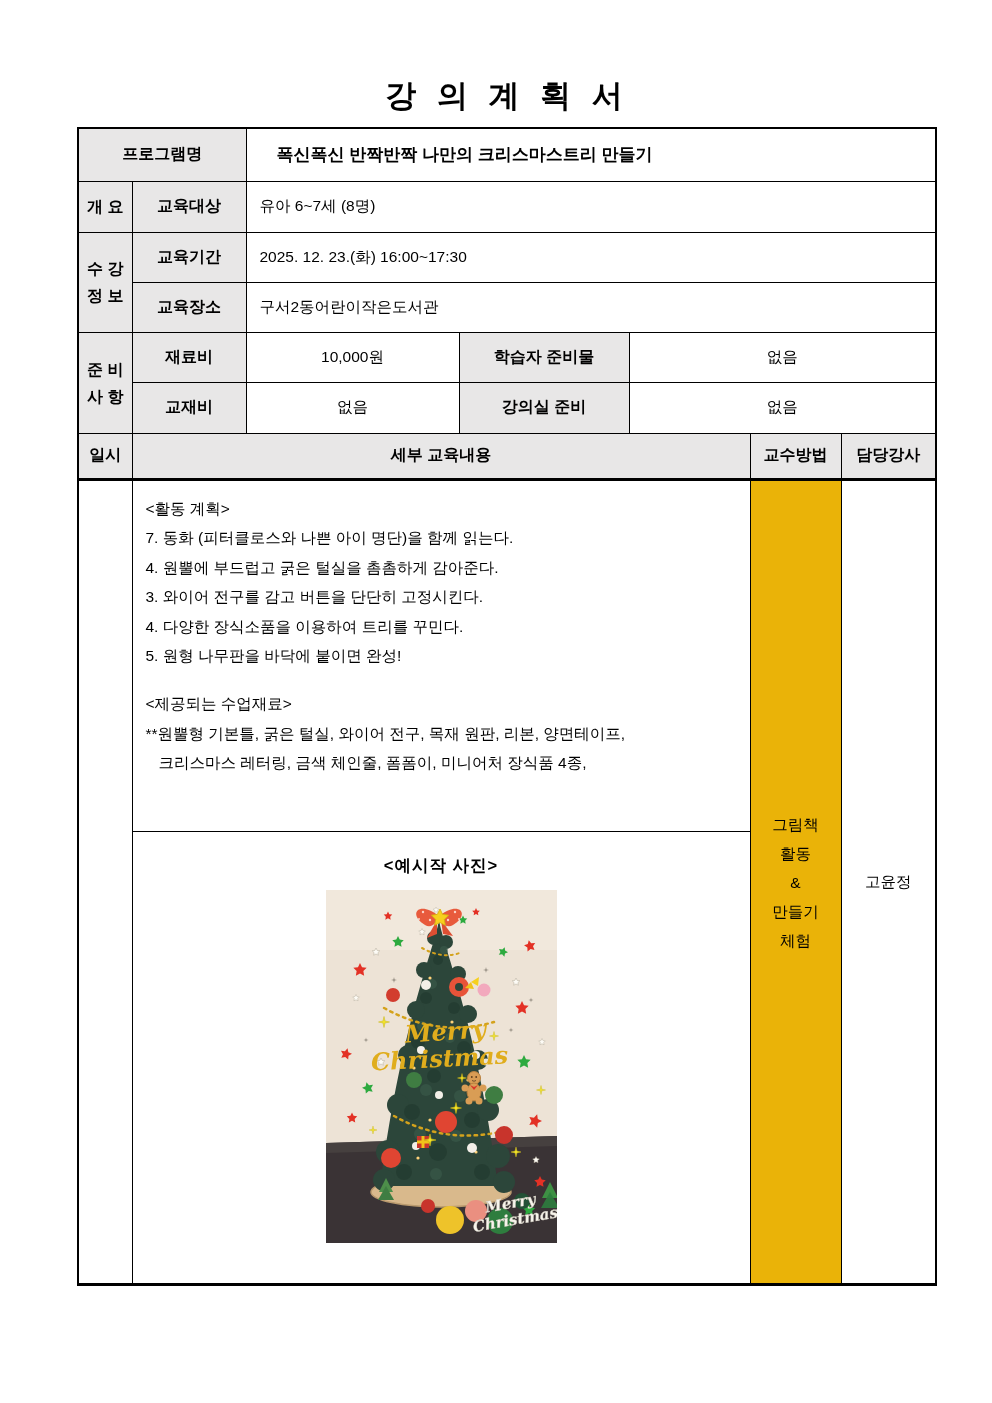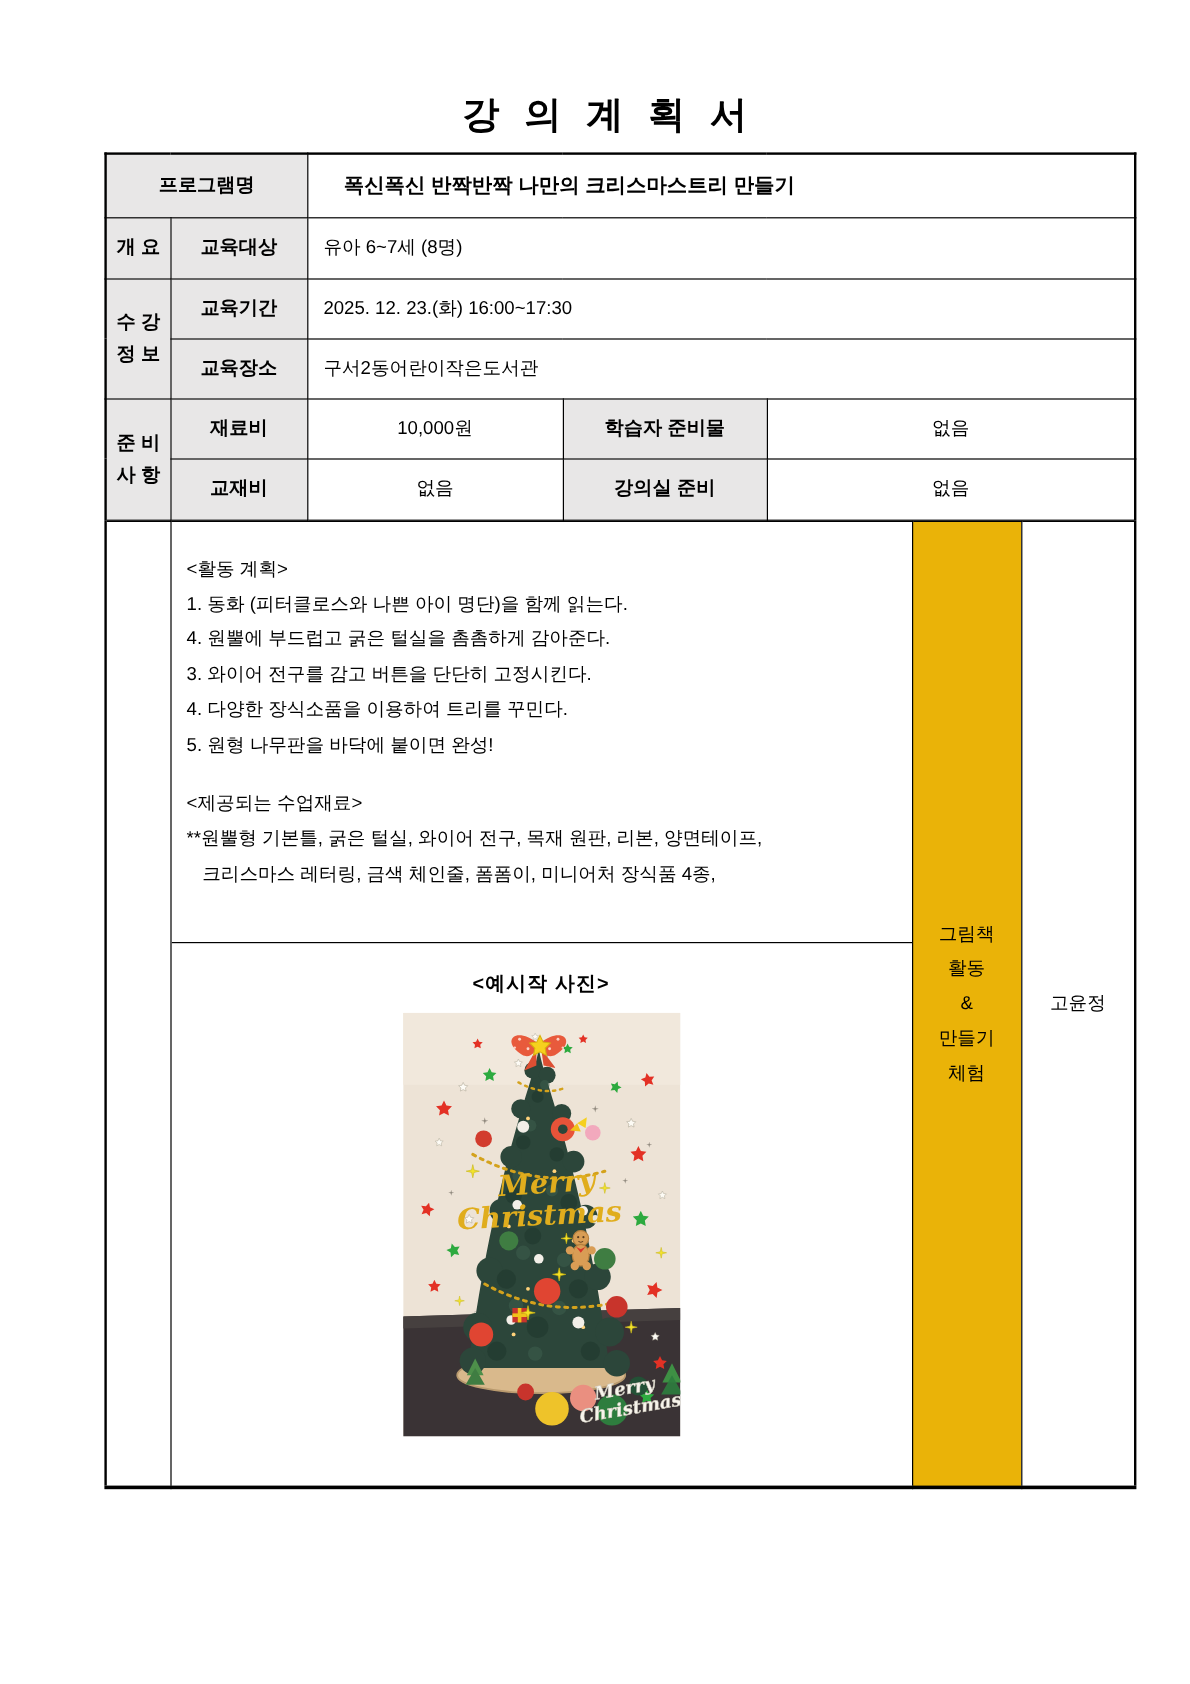--- a/index.html
+++ b/index.html
@@ -6,36 +6,36 @@
   html, body { margin: 0; padding: 0; }
   body {
     width: 992px; height: 1403px; background: #ffffff; color: #000;
     font-family: "Liberation Sans", sans-serif; position: relative;
   }
   .doc-title {
     position: absolute; top: 64px; left: 0; width: 100%;
     text-align: center; font-size: 31px; font-weight: bold; letter-spacing: 6px;
     margin: 11px;
   }
-  .tables { position: absolute; left: 87px; top: 127px; width: 858px; }
+  .tables { position: absolute; left: 77px; top: 127px; width: 858px; }
   table { border-collapse: collapse; table-layout: fixed; width: 858px; }
   table.upper { border: 2px solid #000; border-bottom-width: 1px; }
   table.lower { border: 2px solid #000; border-top-width: 0; border-bottom-width: 3px; }
   td { border: 1px solid #000; padding: 0; font-size: 15.5px; vertical-align: middle; overflow: hidden; }
   .gray { background: #e8e7e7; font-weight: bold; text-align: center; }
   .grp  { background: #e8e7e7; font-weight: bold; text-align: center; white-space: pre-line; line-height: 27px; }
   .lbl  { font-size: 16px; }
   .val-left   { text-align: left; padding-left: 13px; background: #fff; }
   .program-val{ text-align: left; padding-left: 30px; background: #fff; font-weight: bold; font-size: 17px; }
   .val-center { text-align: center; background: #fff; }
   .sched-hdr td { border-bottom: 3px solid #000; font-size: 16px; }
   .content-cell { vertical-align: top; background: #fff; }
   .activity-block {
     height: 351px; border-bottom: 1px solid #000;
-    padding: 25px 10px 0 13px; font-size: 15.5px; line-height: 29.4px;
+    padding: 13px 10px 0 13px; font-size: 15.5px; line-height: 29.4px;
   }
   .materials-title { margin-top: 19px; }
   .m-indent { padding-left: 13px; }
   .photo-block { text-align: center; }
   .photo-caption { margin-top: 23px; font-weight: bold; font-size: 16.5px; letter-spacing: 1px; }
   .photo-frame { margin-top: 13px; display: inline-block; line-height: 0; }
   .method-cell { text-align: center; white-space: pre-line; line-height: 29px; font-size: 15.5px; background: #eab308; }
   .instructor-cell { text-align: center; font-size: 15.5px; background: #fff; }
 </style>
 </head>
@@ -91,26 +91,32 @@
     </table>
 
   <table class="lower">
     <colgroup>
         <col style="width:54px">
         <col style="width:618px">
         <col style="width:91px">
         <col style="width:95px">
       </colgroup>
     <tbody>
+        <tr class="sched-hdr" style="height:46px">
+      <td class="gray" style="border-top:0">일시</td>
+      <td class="gray" style="border-top:0">세부 교육내용</td>
+      <td class="gray" style="border-top:0">교수방법</td>
+      <td class="gray" style="border-top:0">담당강사</td>
+    </tr>
     <tr style="height:805px">
       <td>&nbsp;</td>
       <td class="content-cell">
         <div class="activity-block">
           <div>&lt;활동 계획&gt;</div>
-          <div>1. 동화 (피터클로스와 나쁜 아이 명단)을 함께 읽는다.</div>
+          <div>7. 동화 (피터클로스와 나쁜 아이 명단)을 함께 읽는다.</div>
           <div>4. 원뿔에 부드럽고 굵은 털실을 촘촘하게 감아준다.</div>
           <div>3. 와이어 전구를 감고 버튼을 단단히 고정시킨다.</div>
           <div>4. 다양한 장식소품을 이용하여 트리를 꾸민다.</div>
           <div>5. 원형 나무판을 바닥에 붙이면 완성!</div>
           <div class="materials-title">&lt;제공되는 수업재료&gt;</div>
           <div>**원뿔형 기본틀, 굵은 털실, 와이어 전구, 목재 원판, 리본, 양면테이프,</div>
           <div class="m-indent">크리스마스 레터링, 금색 체인줄, 폼폼이, 미니어처 장식품 4종,</div>
         </div>
         <div class="photo-block">
           <div class="photo-caption">&lt;예시작 사진&gt;</div>

